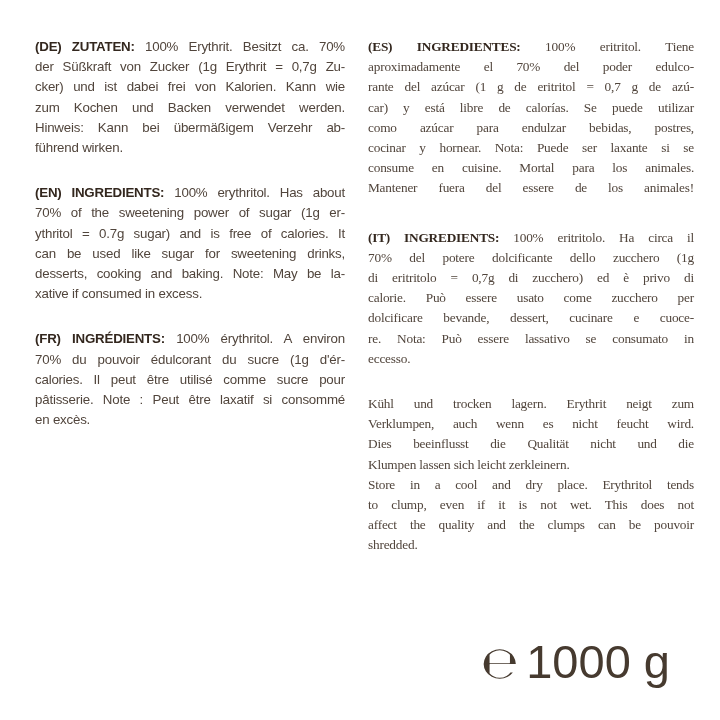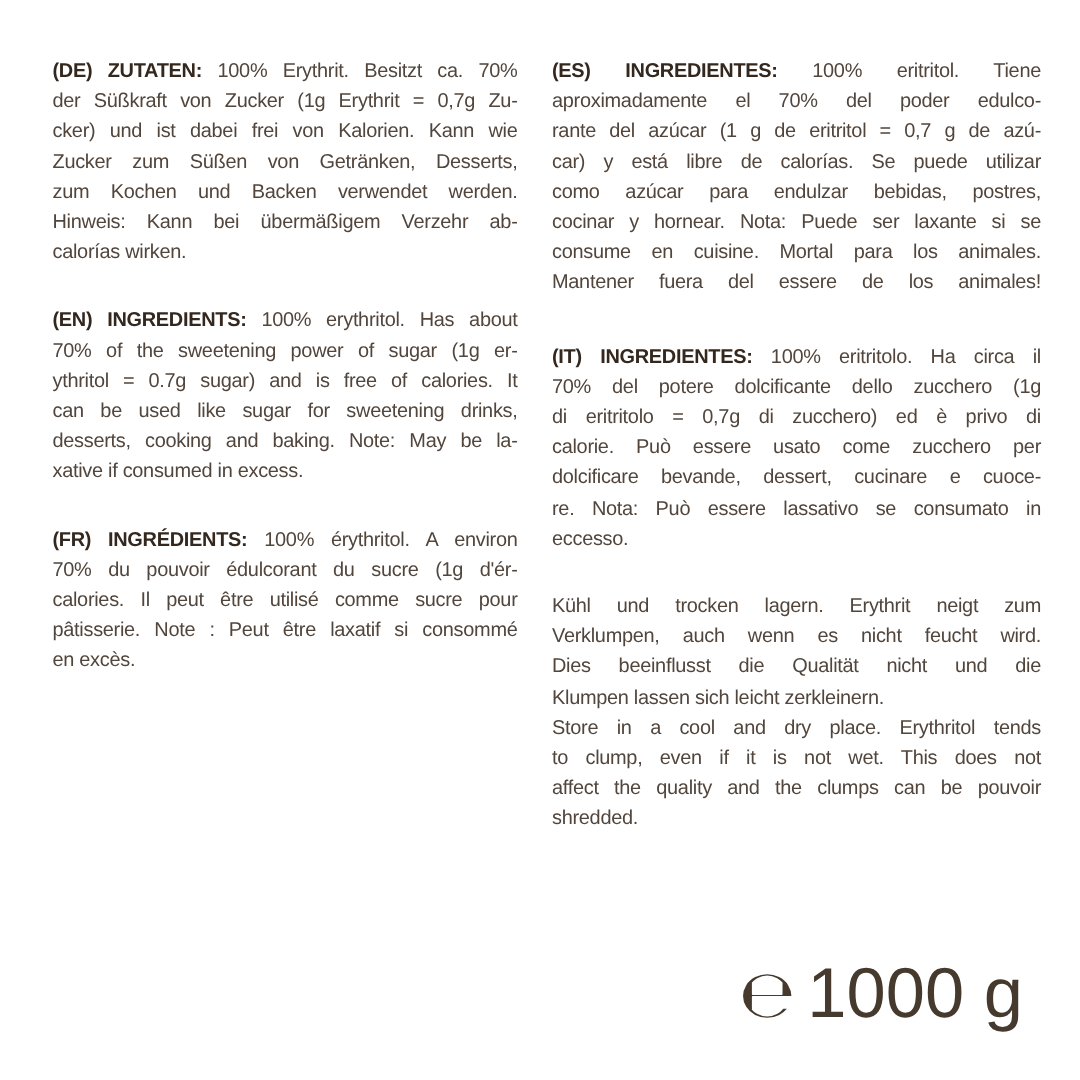--- a/index.html
+++ b/index.html
@@ -13,21 +13,21 @@
     position: relative;
     overflow: hidden;
     font-family: "Liberation Sans", "DejaVu Sans", sans-serif;
     color: #51453c;
   }
   .col {
     position: absolute;
     top: 37px;
   }
   .col-left  { left: 35px;  width: 310px; }
-  .col-right { left: 368px; width: 326px; }
+  .col-right { left: 368px; width: 326px; font-family: Liberation Serif, serif; }
   .para {
     margin: 0 0 25px 0;
   }
   .col-right .para.gap-wide { margin-bottom: 29px; }
   .para.tight { margin-bottom: 0; }
   .line {
     font-size: 13.3px;
     line-height: 20.2px;
     letter-spacing: -0.2px;
     text-align: justify;
@@ -37,21 +37,21 @@
   .line.last {
     text-align-last: left;
   }
   .hd {
     font-weight: 700;
     color: #33271e;
   }
   .weight {
     position: absolute;
     top: 638px;
-    right: 38px;
+    right: 50px;
     font-size: 47px;
     line-height: 1;
     color: #463a2f;
     white-space: nowrap;
   }
   .esign {
     font-family: "DejaVu Sans", sans-serif;
     font-size: 44px;
     margin-right: 8px;
   }
@@ -60,24 +60,23 @@
 <body>
 
 <div>
 
   <div class="col col-left">
 
     <section class="para">
       <div class="line"><span class="hd">(DE) ZUTATEN:</span> <span>100% Erythrit. Besitzt ca. 70%</span></div>
       <div class="line">der Süßkraft von Zucker (1g Erythrit = 0,7g Zu-</div>
       <div class="line">cker) und ist dabei frei von Kalorien. Kann wie</div>
-      <div class="line">Zucker zum Süßen von Getränken, Desserts,</div>
       <div class="line">zum Kochen und Backen verwendet werden.</div>
       <div class="line">Hinweis: Kann bei übermäßigem Verzehr ab-</div>
-      <div class="line last">calorías wirken.</div>
+      <div class="line last">führend wirken.</div>
     </section>
 
     <section class="para">
       <div class="line"><span class="hd">(EN) INGREDIENTS:</span> <span>100% erythritol. Has about</span></div>
       <div class="line">70% of the sweetening power of sugar (1g er-</div>
       <div class="line">ythritol = 0.7g sugar) and is free of calories. It</div>
       <div class="line">can be used like sugar for sweetening drinks,</div>
       <div class="line">desserts, cooking and baking. Note: May be la-</div>
       <div class="line last">xative if consumed in excess.</div>
     </section>
@@ -99,21 +98,21 @@
       <div class="line">aproximadamente el 70% del poder edulco-</div>
       <div class="line">rante del azúcar (1 g de eritritol = 0,7 g de azú-</div>
       <div class="line">car) y está libre de calorías. Se puede utilizar</div>
       <div class="line">como azúcar para endulzar bebidas, postres,</div>
       <div class="line">cocinar y hornear. Nota: Puede ser laxante si se</div>
       <div class="line">consume en cuisine. Mortal para los animales.</div>
       <div class="line">Mantener fuera del essere de los animales!</div>
     </section>
 
     <section class="para">
-      <div class="line"><span class="hd">(IT) INGREDIENTES:</span> <span>100% eritritolo. Ha circa il</span></div>
+      <div class="line"><span class="hd">(IT) INGREDIENTS:</span> <span>100% eritritolo. Ha circa il</span></div>
       <div class="line">70% del potere dolcificante dello zucchero (1g</div>
       <div class="line">di eritritolo = 0,7g di zucchero) ed è privo di</div>
       <div class="line">calorie. Può essere usato come zucchero per</div>
       <div class="line">dolcificare bevande, dessert, cucinare e cuoce-</div>
       <div class="line">re. Nota: Può essere lassativo se consumato in</div>
       <div class="line last">eccesso.</div>
     </section>
 
     <section class="para tight">
       <div class="line">Kühl und trocken lagern. Erythrit neigt zum</div>

